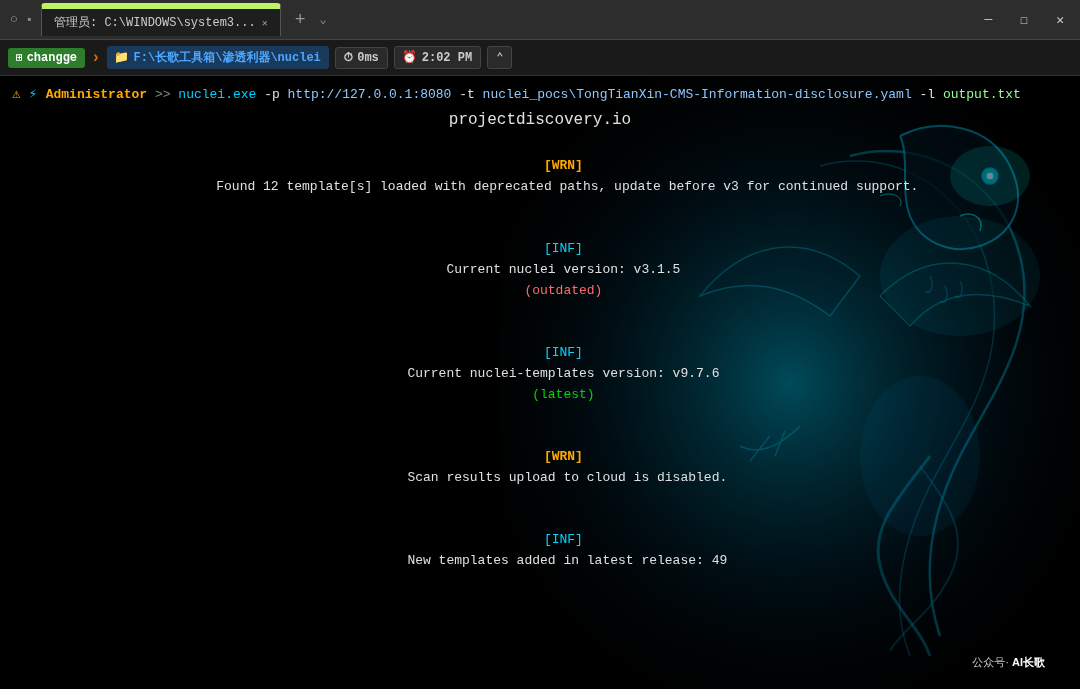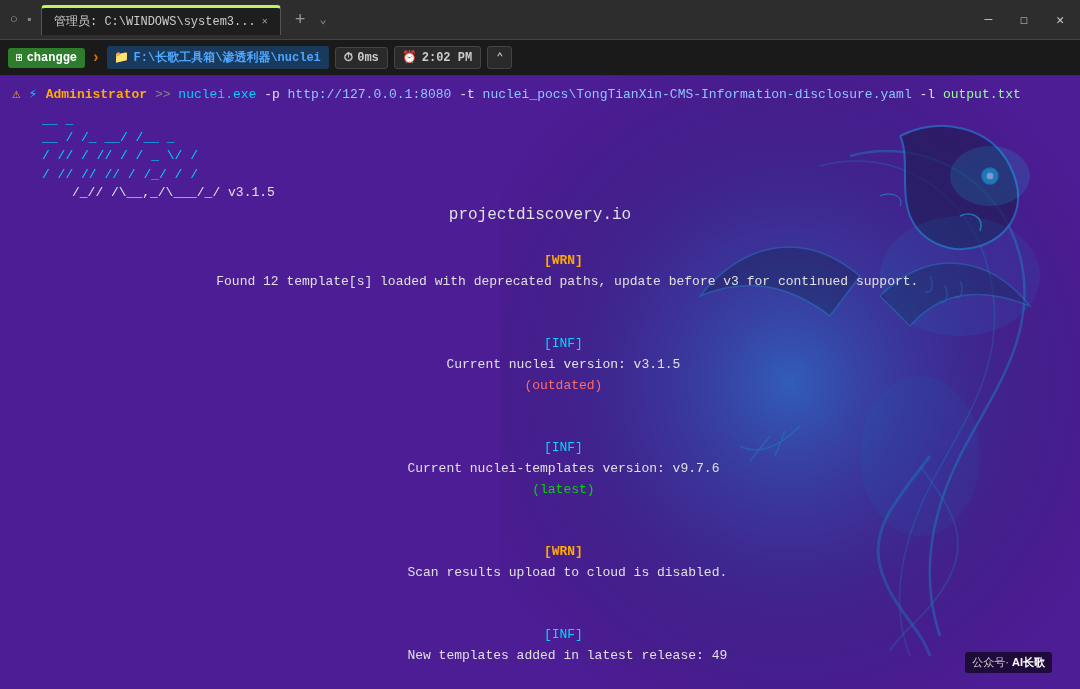--- a/index.html
+++ b/index.html
@@ -16,21 +16,21 @@
       background: #2d2d2d;
       height: 40px;
       display: flex;
       align-items: center;
       padding: 0 10px;
       gap: 8px;
       border-bottom: 1px solid #444;
     }
     .window-tab {
       background: #1e1e1e;
-      border-top: 3px solid #bef264;
+      border-top: 6px solid #bef264;
       border-left: 1px solid #555;
       border-right: 1px solid #555;
       border-bottom: none;
       padding: 5px 12px;
       font-size: 12px;
       color: #ccc;
       display: flex;
       align-items: center;
       gap: 6px;
       border-radius: 4px 4px 0 0;
@@ -103,21 +103,21 @@
       border: 1px solid #444;
     }
     .arrow-separator {
       color: #e06c00;
       font-size: 16px;
       font-weight: bold;
     }
 
     
     .terminal {
-      background: #4c1d95;
+      background: #000000;
       width: 100%;
       height: calc(689px - 40px - 36px);
       position: relative;
       overflow: hidden;
       padding: 8px 12px;
     }
 
     
     .dragon-bg {
       position: absolute;
@@ -303,27 +303,20 @@
       <span class="prompt-arrow"> &gt;&gt; </span>
       <span class="prompt-cmd">nuclei.exe</span>
       <span class="prompt-flag"> -p </span>
       <span class="prompt-url">http://127.0.0.1:8080</span>
       <span class="prompt-flag"> -t </span>
       <span class="prompt-path">nuclei_pocs\TongTianXin-CMS-Information-disclosure.yaml</span>
       <span class="prompt-flag"> -l </span>
       <span class="prompt-outfile">output.txt</span>
     </div>
 
-    <div class="ascii-art">
-      <div>      __     _</div>
-      <div>  __ / /_ __/ /__  _</div>
-      <div> / // / // / / _ \/ /</div>
-      <div>/ // // // / /_/ / /</div>
-      <div class="version-line">/_// /\__,_/\___/_/   v3.1.5</div>
-    </div>
 
     <div class="project-line">projectdiscovery.io</div>
 
     <div class="log-line">
       <span class="tag-wrn">[WRN]</span>
       <span> Found 12 template[s] loaded with deprecated paths, update before v3 for continued support.</span>
     </div>
     <div class="log-line">
       <span class="tag-inf">[INF]</span>
       <span> Current nuclei version: v3.1.5 </span>

